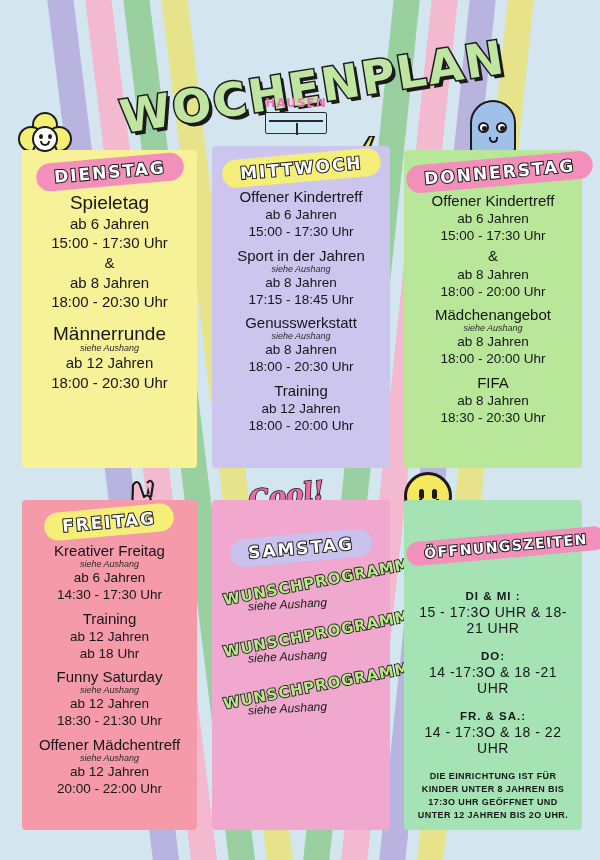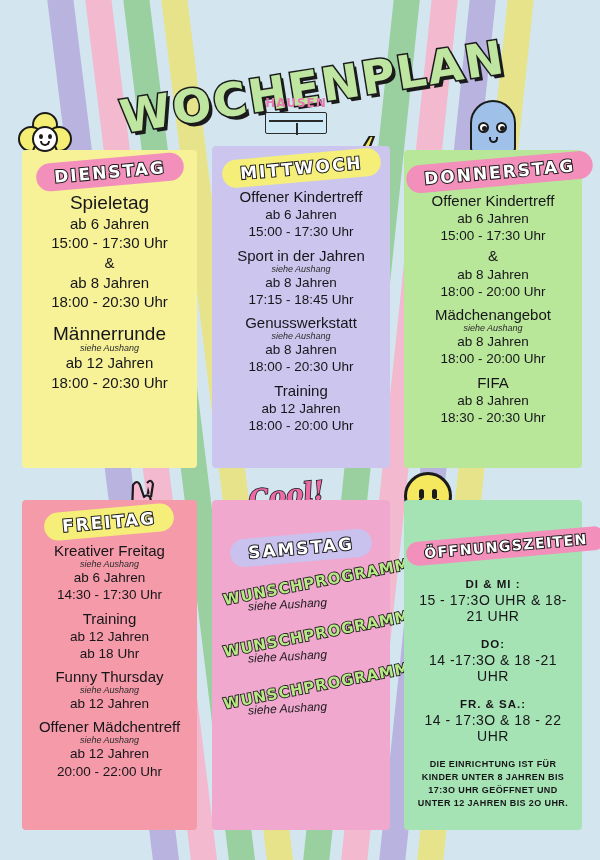--- a/index.html
+++ b/index.html
@@ -486,23 +486,24 @@
       <div class="e-note">siehe Aushang</div>
       <div class="e-line">ab 6 Jahren</div>
       <div class="e-line">14:30 - 17:30 Uhr</div>
     </div>
     <div class="entry">
       <div class="e-title">Training</div>
       <div class="e-line">ab 12 Jahren</div>
       <div class="e-line">ab 18 Uhr</div>
     </div>
     <div class="entry">
-      <div class="e-title">Funny Thursday</div>
+      <div class="e-title">Funny Saturday</div>
       <div class="e-note">siehe Aushang</div>
       <div class="e-line">ab 12 Jahren</div>
+      <div class="e-line">18:30 - 21:30 Uhr</div>
     </div>
     <div class="entry">
       <div class="e-title">Offener Mädchentreff</div>
       <div class="e-note">siehe Aushang</div>
       <div class="e-line">ab 12 Jahren</div>
       <div class="e-line">20:00 - 22:00 Uhr</div>
     </div>
   </div>
 
   <div class="card" id="card-samstag">
@@ -522,21 +523,21 @@
       <span class="wunsch">WUNSCHPROGRAMM</span>
       <span class="wunsch-note">siehe Aushang</span>
     </div>
   </div>
 
   <div class="card" id="card-oeffnung">
     <div class="card-head head-rot" style="font-size:14px; letter-spacing:1.5px; margin-top:28px;">
       <span class="head-blob" style="background:#f28fbb;"></span>
       <span>ÖFFNUNGSZEITEN</span>
     </div>
-    <div class="oz-block" style="margin-top:14px;">
+    <div class="oz-block" style="margin-top:26px;">
       <div class="oz-label">DI &amp; MI :</div>
       <div class="oz-time">15 - 17:3O UHR &amp; 18- 21 UHR</div>
     </div>
     <div class="oz-block">
       <div class="oz-label">DO:</div>
       <div class="oz-time">14 -17:3O &amp; 18 -21 UHR</div>
     </div>
     <div class="oz-block">
       <div class="oz-label">FR. &amp; SA.:</div>
       <div class="oz-time">14 - 17:3O &amp; 18 - 22 UHR</div>

